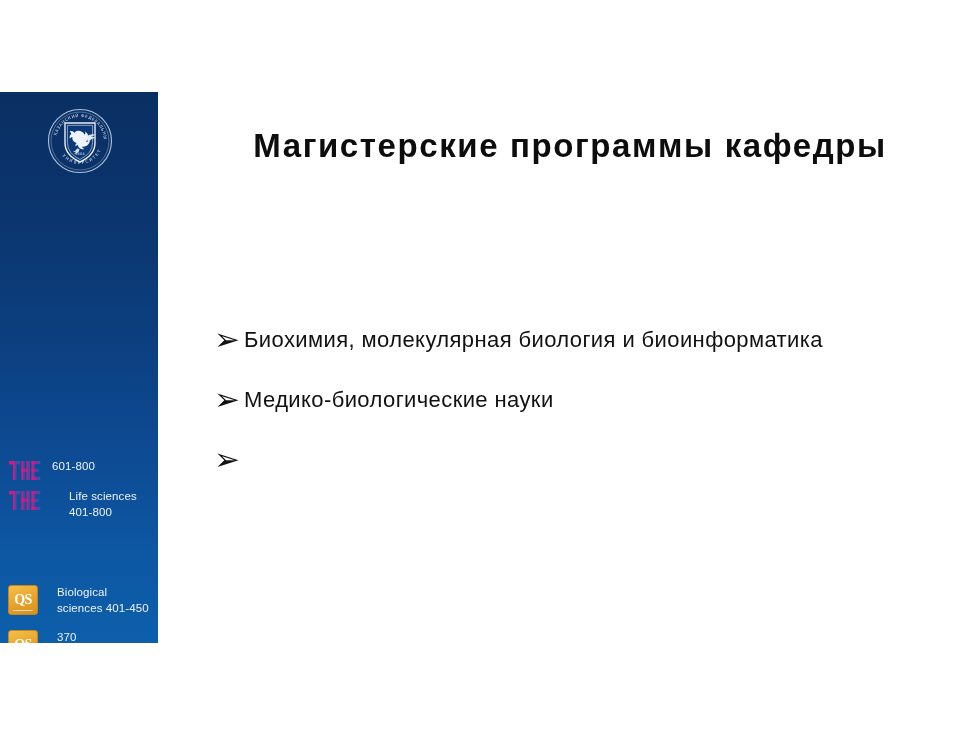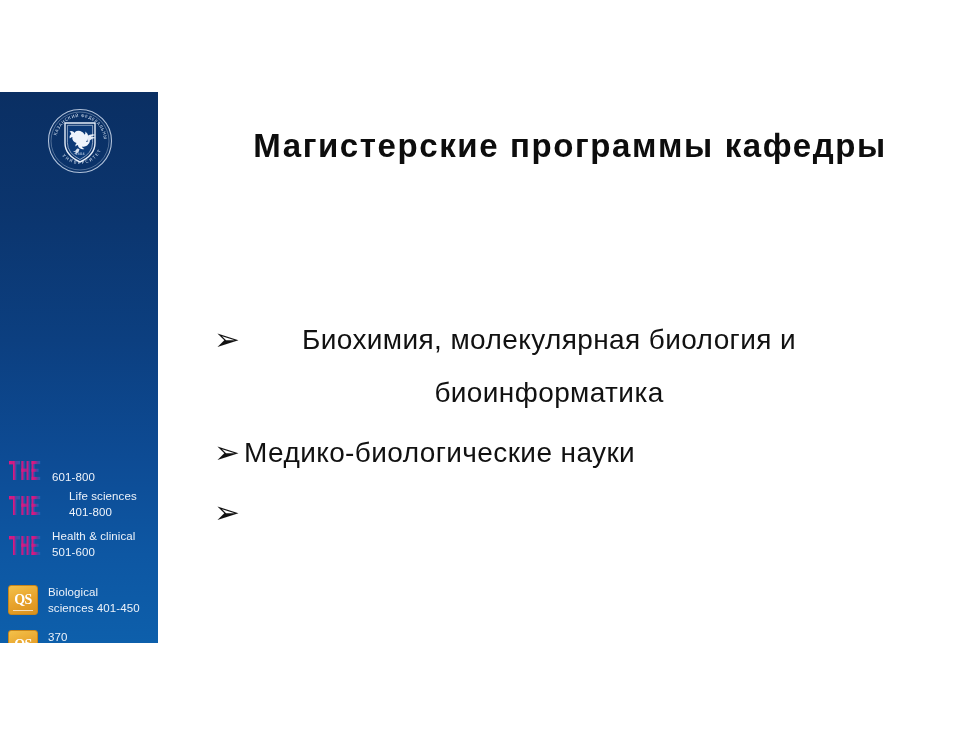--- a/index.html
+++ b/index.html
@@ -46,21 +46,21 @@
     width: 68px;
     height: 68px;
   }
   .emblem svg { display: block; width: 68px; height: 68px; }
 
   
   .the-row {
     position: absolute;
     left: 8px;
     display: flex;
-    align-items: flex-end;
+    align-items: flex-start;
   }
   .the-row-1 { top: 367px; }
   .the-row-2 { top: 397px; gap: 17px; }
   .the-row-3 { top: 437px; }
 
   .the-logo {
     width: 34px;
     height: 26px;
     flex: 0 0 34px;
     position: relative;
@@ -77,20 +77,21 @@
     letter-spacing: 0.1px;
   }
   .the-text div { white-space: nowrap; }
 
   
   .qs-row {
     position: absolute;
     left: 8px;
     display: flex;
     align-items: flex-start;
+    gap: 9px;
   }
   .qs-row-1 { top: 493px; }
   .qs-row-2 { top: 538px; }
 
   .qs-logo {
     width: 30px;
     height: 30px;
     flex: 0 0 30px;
     border-radius: 3px;
     background: linear-gradient(160deg, #f3c14a 0%, #e8a32c 52%, #d8901d 100%);
@@ -154,21 +155,21 @@
     flex: 0 0 auto;
     color: #111111;
     font-size: 31px;
     line-height: 53px;
     width: 30px;
     text-align: left;
     font-family: "DejaVu Sans", sans-serif;
   }
   .bullet-text {
     color: #111111;
-    font-size: 28px;
+    font-size: 22px;
     line-height: 53px;
     letter-spacing: 0.4px;
     font-family: "Liberation Sans", "DejaVu Sans", sans-serif;
     max-width: 610px;
     text-align: center;
   }
 </style>
 </head>
 <body>
 
@@ -258,41 +259,20 @@
             <rect x="23.6" y="17.9" width="8.6" height="3.1"></rect>
           </g>
         </svg>
       </div>
       <div class="the-text">
         <div>Life sciences</div>
         <div>401-800</div>
       </div>
     </div>
 
-    <div class="the-row the-row-3">
-      <div class="the-logo">
-        <svg viewBox="0 0 34 26" xmlns="http://www.w3.org/2000/svg">
-          <g fill="url(#theG1)">
-            <rect x="1" y="2" width="11" height="3.4"></rect>
-            <rect x="5" y="2" width="3.4" height="19"></rect>
-            <rect x="13.4" y="2" width="3.2" height="19"></rect>
-            <rect x="13.4" y="9.6" width="8.4" height="3.2"></rect>
-            <rect x="18.6" y="2" width="3.2" height="19"></rect>
-            <rect x="23.6" y="2" width="3.1" height="19"></rect>
-            <rect x="23.6" y="2" width="8.6" height="3.1"></rect>
-            <rect x="23.6" y="9.8" width="7" height="3"></rect>
-            <rect x="23.6" y="17.9" width="8.6" height="3.1"></rect>
-          </g>
-        </svg>
-      </div>
-      <div class="the-text">
-        <div>Health &amp; clinical</div>
-        <div>501-600</div>
-      </div>
-    </div>
 
     <div class="qs-row qs-row-1">
       <div class="qs-logo">QS</div>
       <div class="qs-text">
         <div>Biological</div>
         <div>sciences    401-450</div>
       </div>
     </div>
 
     <div class="qs-row qs-row-2">

